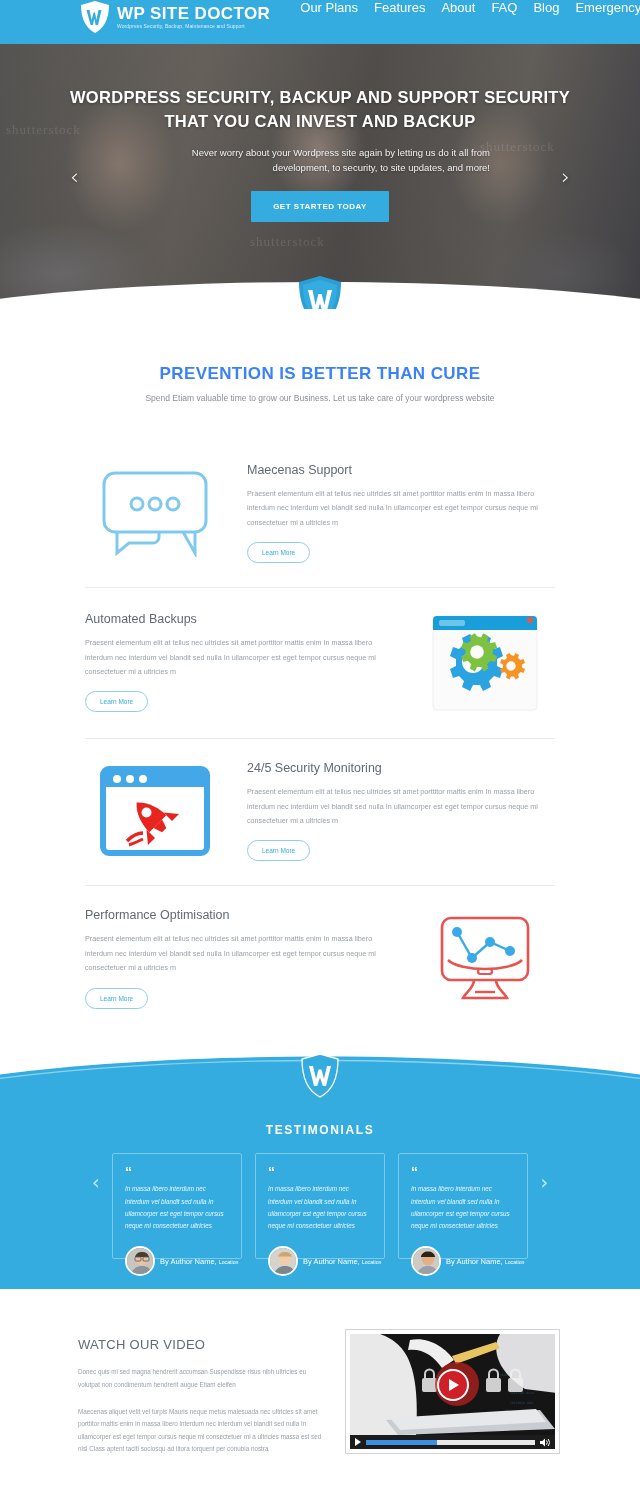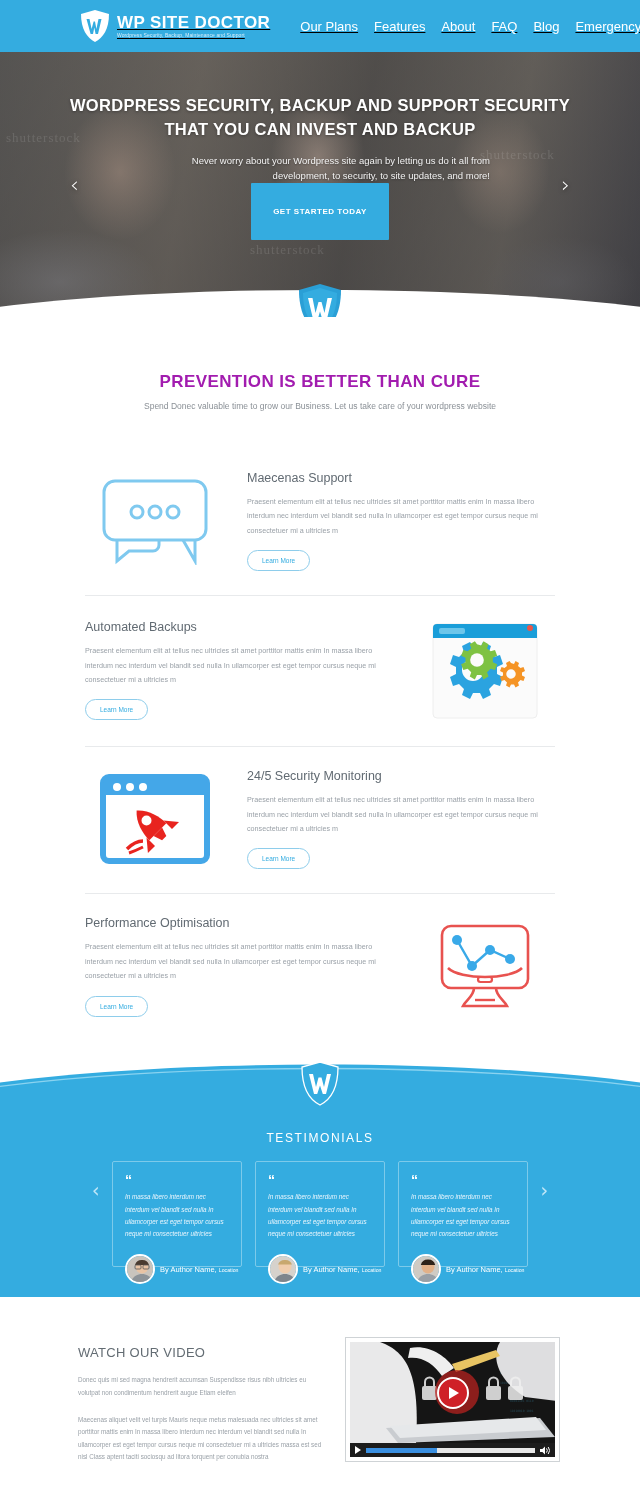--- a/index.html
+++ b/index.html
@@ -8,28 +8,27 @@
     font-family:"Liberation Sans", sans-serif;
     background:#ffffff;
     width:640px;
     height:1500px;
     overflow:hidden;
     position:relative;
   }
 
   
   .header {
-    height:52px;
+    height:44px;
     background:#34ace0;
     display:flex;
-    align-items:center;
+    align-items:flex-start;
     padding:0 0 0 80px;
     position:relative;
     z-index:30;
-    text-decoration:underline;
   }
   .logo-wrap { display:flex; align-items:center; gap:7px; }
   .logo-shield { width:30px; height:34px; flex:none; }
   .logo-text { line-height:1; }
   .logo-title {
     color:#fff; font-size:17px; font-weight:bold; letter-spacing:.4px;
     white-space:nowrap;
   }
   .logo-tagline {
     color:#d8eefb; font-size:5px; letter-spacing:.1px; margin-top:2px;
@@ -69,23 +68,23 @@
   .hero-h1 {
     color:#fff; font-size:16.5px; font-weight:bold; letter-spacing:.3px;
     line-height:1.45; text-shadow:0 1px 3px rgba(0,0,0,.35);
   }
   .hero-sub {
     color:#f2f2f2; font-size:9.5px; line-height:1.55; margin-top:12px;
     text-shadow:0 1px 2px rgba(0,0,0,.35);
     text-align:right;
   }
   .hero-btn {
-    display:inline-block; background:#34ace0; color:#fff;
+    margin-top:16px; display:inline-block; background:#34ace0; color:#fff;
     font-size:8px; font-weight:bold; letter-spacing:.5px;
-    padding:24px 22px; border:none; cursor:pointer; border-radius:1px;
+    padding:11px 22px; border:none; cursor:pointer; border-radius:1px;
   }
   .hero-arrow {
     position:absolute; top:50%; transform:translateY(-50%); z-index:6;
     color:#fff; font-size:22px; font-weight:300; cursor:pointer;
     text-shadow:0 1px 4px rgba(0,0,0,.5); line-height:1;
     font-family:"DejaVu Sans", sans-serif;
   }
   .hero-arrow.left { left:70px; }
   .hero-arrow.right { right:70px; }
 
@@ -94,21 +93,21 @@
     position:absolute; left:-5%; bottom:-14px; width:110%; height:46px; z-index:5;
   }
   .shield-badge {
     position:absolute; left:50%; transform:translateX(-50%);
     bottom:-18px; z-index:7; width:46px; height:52px;
   }
 
   
   .prevention { text-align:center; padding-top:55px; }
   .prevention h2 {
-    color:#a21caf; font-size:17px; font-weight:bold; letter-spacing:.4px;
+    color:#3b82f6; font-size:17px; font-weight:bold; letter-spacing:.4px;
   }
   .prevention p { color:#8a9096; font-size:8.5px; margin-top:9px; }
 
   .features { padding:38px 85px 0 85px; }
   .feature-row {
     display:flex; align-items:center; gap:22px;
     padding:22px 0 24px 0;
     border-bottom:1px solid #e8eaec;
   }
   .feature-row:last-child { border-bottom:none; }
@@ -137,21 +136,21 @@
   }
   .testi-wave-top {
     position:absolute; left:-5%; top:-26px; width:110%; height:48px;
   }
   .testi-shield {
     position:absolute; left:50%; transform:translateX(-50%); top:-22px;
     width:40px; height:45px; z-index:8;
   }
   .testi h2 {
     text-align:center; color:#fff; font-size:12px; letter-spacing:1.6px;
-    font-weight:normal; margin-bottom:16px; position:relative; z-index:3;
+    font-weight:bold; margin-bottom:16px; position:relative; z-index:3;
   }
   .testi-track {
     display:flex; gap:13px; justify-content:center; position:relative; z-index:3;
   }
   .t-card {
     width:130px; border:1px solid #7ccaea; padding:12px 12px 26px 12px;
     position:relative; border-radius:2px;
   }
   .t-quote { color:#fff; font-size:14px; font-weight:bold; line-height:.9; }
   .t-text {
@@ -264,21 +263,21 @@
   </svg>
   <svg class="shield-badge" viewBox="0 0 46 52">
     <path d="M23 1 L44 7 C44 31 35 45 23 51 C11 45 2 31 2 7 Z" fill="#2a9fd6"></path>
     <path d="M23 5 L40 10 C40 30 33 41 23 46 C13 41 6 30 6 10 Z" fill="#34ace0"></path>
     <path d="M11 15 L15.5 15 L18.5 30 L21.5 19 L24.5 19 L27.5 30 L30.5 15 L35 15 L29.5 38 L25.8 38 L23 28.5 L20.2 38 L16.5 38 Z" fill="#ffffff"></path>
   </svg>
 </div>
 
 <div class="prevention">
   <h2>PREVENTION IS BETTER THAN CURE</h2>
-  <p>Spend Donec valuable time to grow our Business. Let us take care of your wordpress website</p>
+  <p>Spend Etiam valuable time to grow our Business. Let us take care of your wordpress website</p>
 </div>
 
 <div class="features">
 
   <div class="feature-row">
     <div class="f-icon">
       <svg width="108" height="88" viewBox="0 0 108 88">
         <path d="M14 4 H94 A11 11 0 0 1 105 15 V52 A11 11 0 0 1 94 63 H14 A11 11 0 0 1 3 52 V15 A11 11 0 0 1 14 4 Z" fill="none" stroke="#7fc9ef" stroke-width="3"></path>
         <circle cx="36" cy="35" r="6" fill="none" stroke="#7fc9ef" stroke-width="3"></circle>
         <circle cx="54" cy="35" r="6" fill="none" stroke="#7fc9ef" stroke-width="3"></circle>

